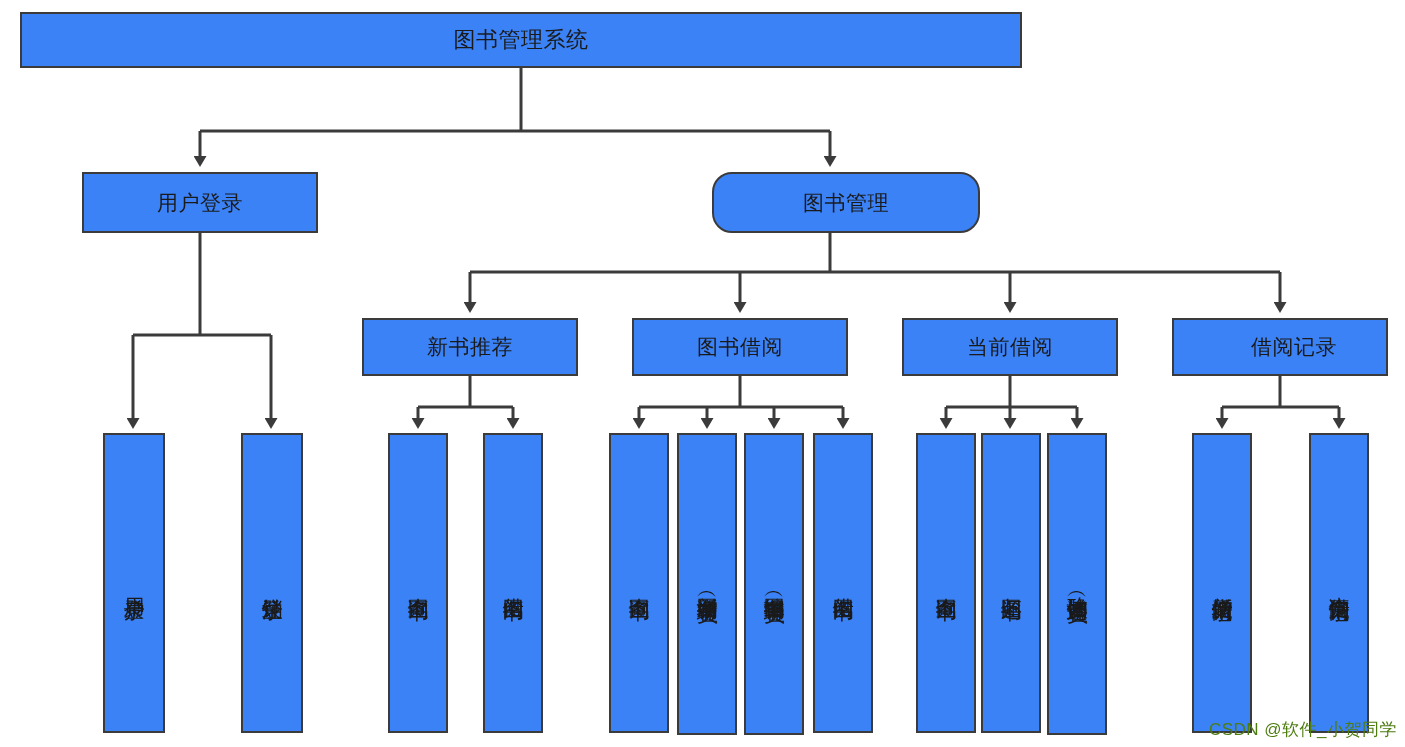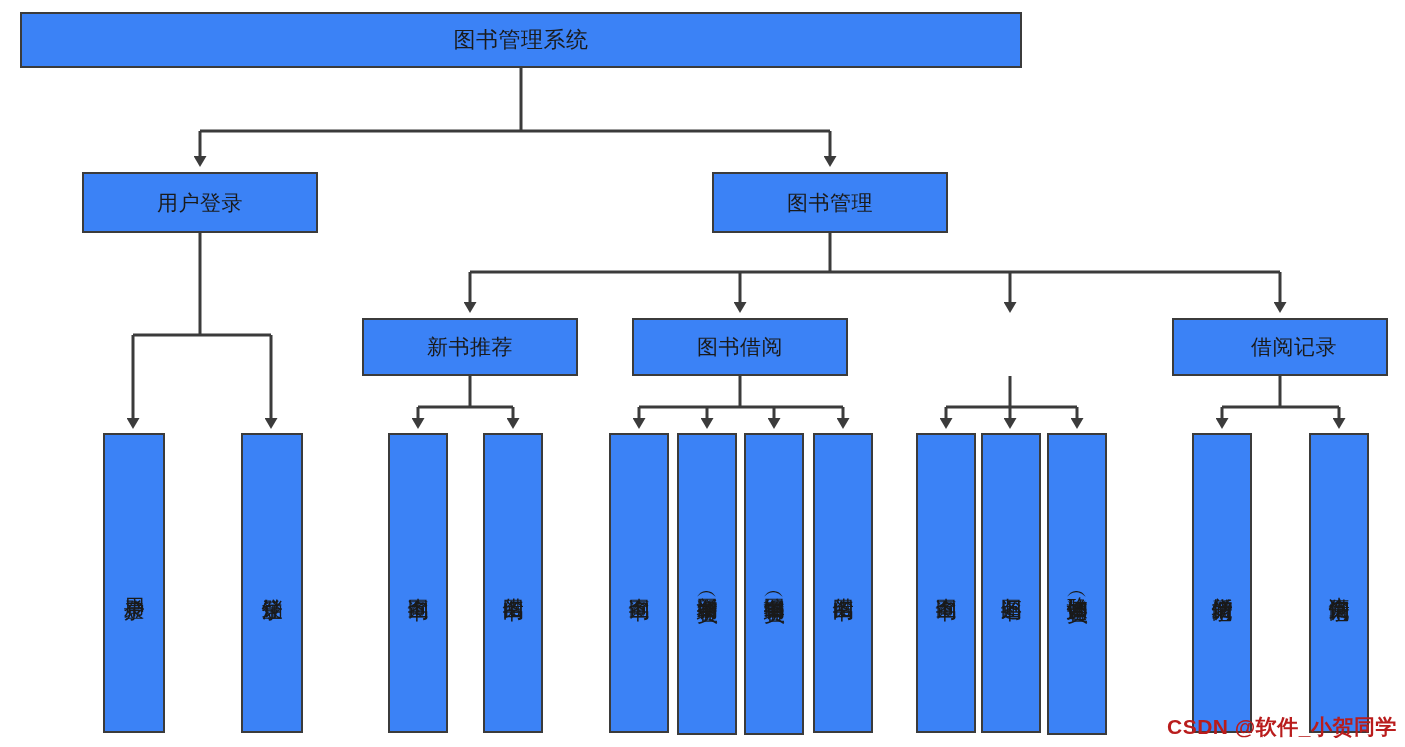--- a/index.html
+++ b/index.html
@@ -58,25 +58,24 @@
     text-orientation: upright;
     font-size: 21px;
     line-height: 1.06;
     letter-spacing: 1px;
     white-space: nowrap;
   }
   #watermark {
     position: absolute;
     right: 8px;
     bottom: 6px;
-    font-size: 21px;
-    color: #b91c1c;
+    font-size: 17px;
+    color: #4d7c0f;
     letter-spacing: 0.5px;
     white-space: nowrap;
-    font-weight: bold;
   }
 </style>
 </head>
 <body>
 
 <div id="canvas">
 
   <svg class="links" viewBox="0 0 1405 747" xmlns="http://www.w3.org/2000/svg">
     <defs>
       <marker id="ah" markerWidth="11" markerHeight="13" refX="1" refY="6.5" orient="auto" markerUnits="userSpaceOnUse">
@@ -127,30 +126,33 @@
     </g>
   </svg>
 
   <div class="node horiz root" style="left:20px; top:12px; width:1002px; height:56px;">
     <span class="lbl">图书管理系统</span>
   </div>
 
   <div class="node horiz" style="left:82px; top:172px; width:236px; height:61px;">
     <span class="lbl">用户登录</span>
   </div>
-  <div class="node horiz" style="left:712px; top:172px; width:236px; height:61px;">
+  <div class="node horiz" style="left:712px; top:172px; width:268px; height:61px;border-radius:20px;">
     <span class="lbl">图书管理</span>
   </div>
 
   <div class="node horiz" style="left:362px; top:318px; width:216px; height:58px;">
     <span class="lbl">新书推荐</span>
   </div>
   <div class="node horiz" style="left:632px; top:318px; width:216px; height:58px;">
     <span class="lbl">图书借阅</span>
   </div>
+  <div class="node horiz" style="left:902px; top:318px; width:216px; height:58px;">
+    <span class="lbl">当前借阅</span>
+  </div>
   <div class="node horiz" style="left:1172px; top:318px; width:216px; height:58px;padding-left:28px;">
     <span class="lbl">借阅记录</span>
   </div>
 
   <div class="node vert" style="left:103px; top:433px; width:62px; height:300px;">
     <span class="lbl">用户登录</span>
   </div>
   <div class="node vert" style="left:241px; top:433px; width:62px; height:300px;">
     <span class="lbl">注销登录</span>
   </div>

